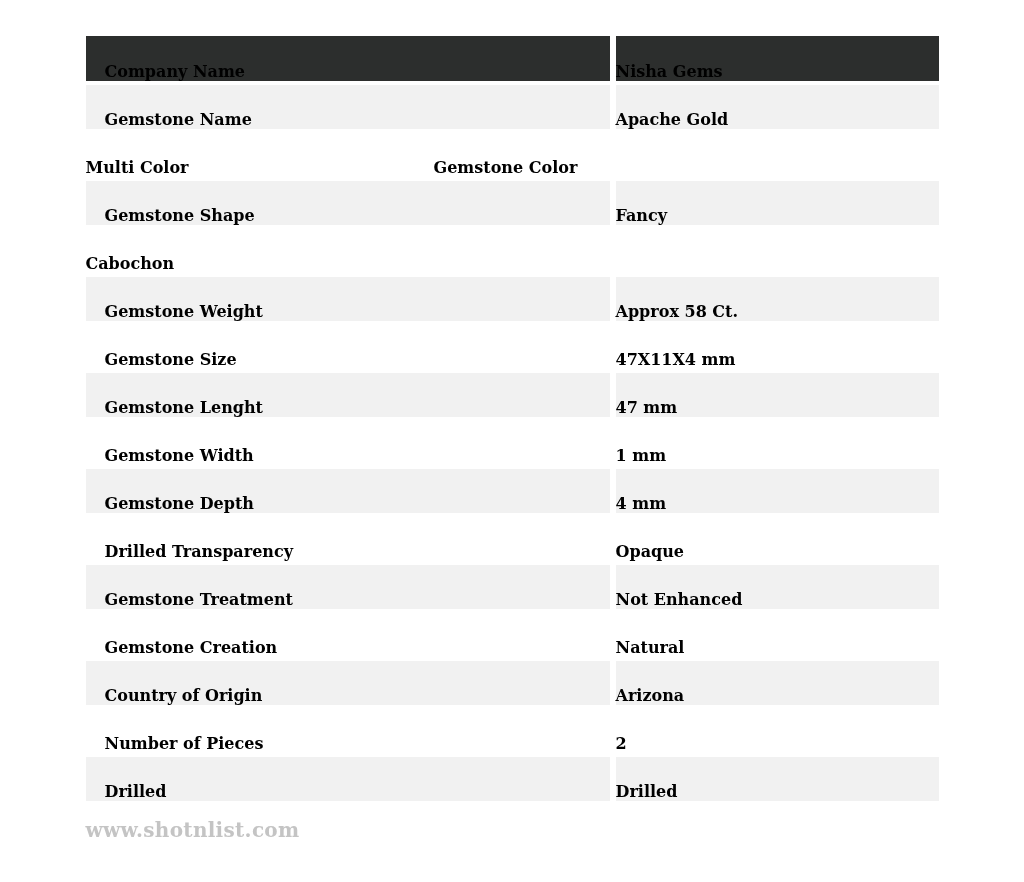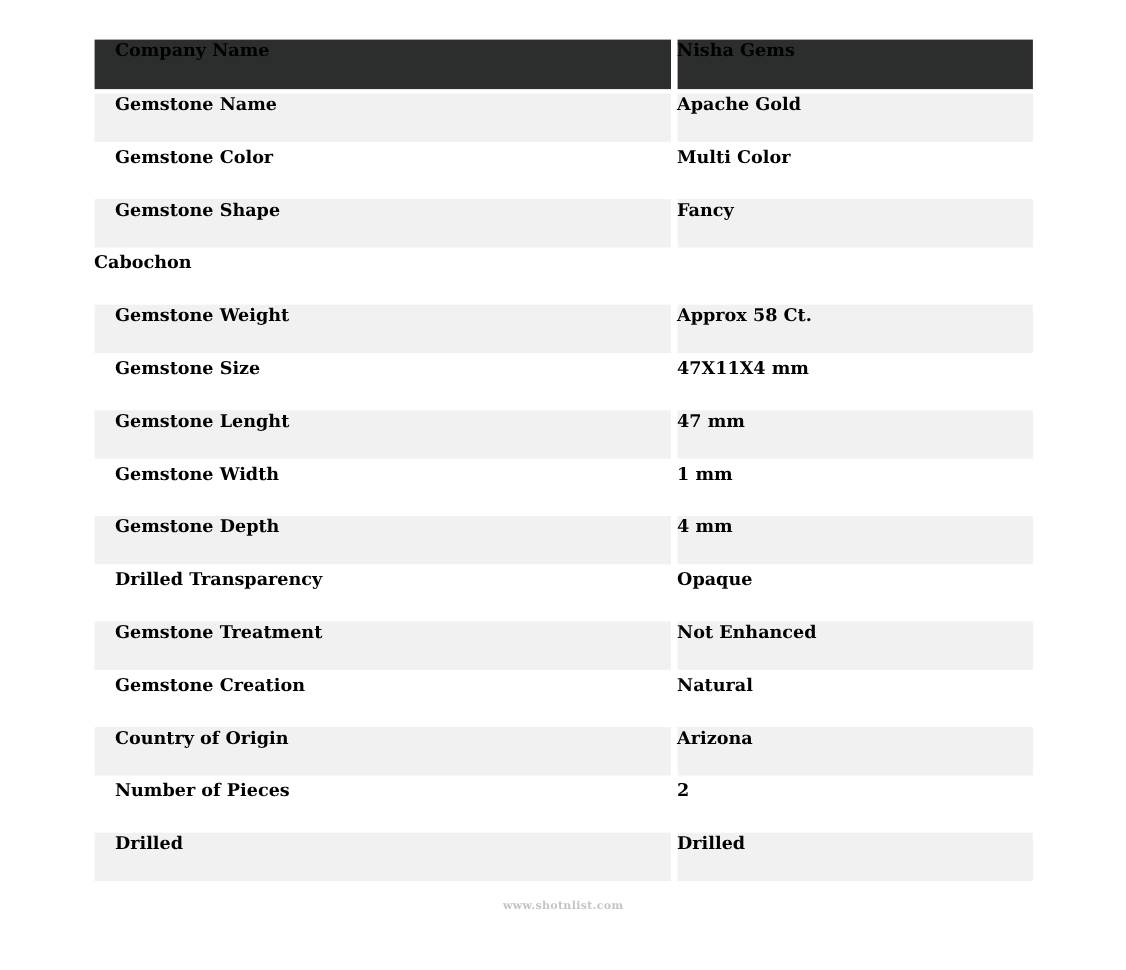--- a/index.html
+++ b/index.html
@@ -27,21 +27,21 @@
     flex-direction: column;
   }
   .t-row {
     display: flex;
     column-gap: 6px;
     margin-bottom: 4px;
   }
   .t-row:last-child { margin-bottom: 0; }
   .cell {
     display: flex;
-    align-items: flex-start;
+    align-items: flex-end;
     font-weight: bold;
     font-size: 16px;
     color: var(--text);
     background: var(--row-bg);
   }
   .cell.label {
     width: 524px;
     padding-left: 19px;
   }
   .cell.value {
@@ -49,23 +49,23 @@
   }
   .header-row .cell {
     height: 45px;
     background: var(--header-bg);
     color: #000000;
   }
   .data-row .cell { height: 44px; }
   .data-row.alt .cell { background: var(--row-alt-bg); }
   .watermark {
     margin-top: 17px;
-    text-align: center;
+    text-align: left;
     font-weight: bold;
-    font-size: 10px;
+    font-size: 20px;
     letter-spacing: 0.3px;
     color: var(--watermark);
   }
 </style>
 </head>
 <body>
 
 <div class="page">
 
   <div class="spec-table">
@@ -80,25 +80,25 @@
     </div>
 
     <div style="display:contents"><div class="t-row data-row alt">
     <div class="cell label">
       <span>Gemstone Name</span>
     </div>
     <div class="cell value">
       <span>Apache Gold</span>
     </div>
   </div><div class="t-row data-row">
+    <div class="cell value">
+      <span>Multi Color</span>
+    </div>
     <div class="cell label">
       <span>Gemstone Color</span>
-    </div>
-    <div class="cell value">
-      <span>Multi Color</span>
     </div>
   </div><div class="t-row data-row alt">
     <div class="cell label">
       <span>Gemstone Shape</span>
     </div>
     <div class="cell value">
       <span>Fancy</span>
     </div>
   </div><div class="t-row data-row">
     <div class="cell value">

